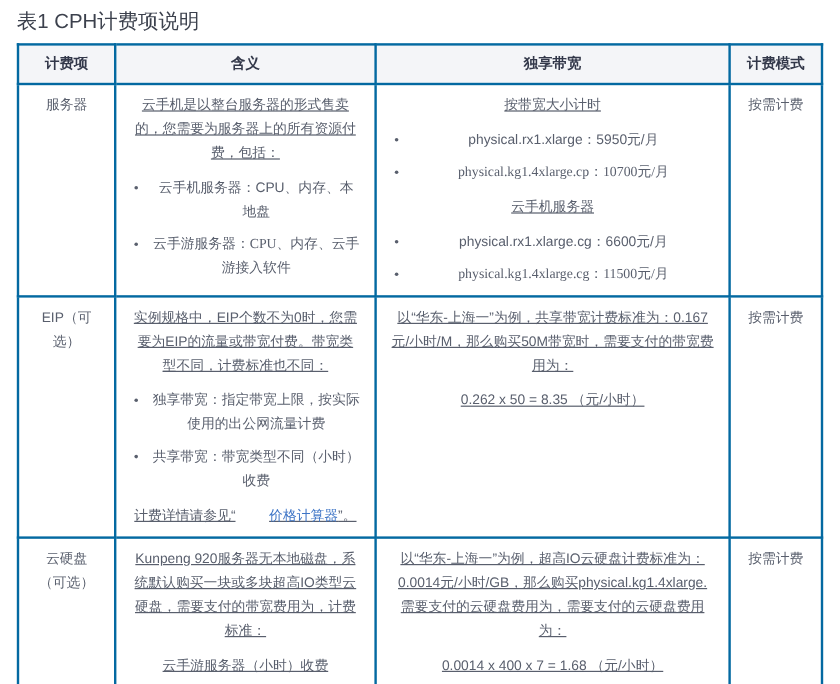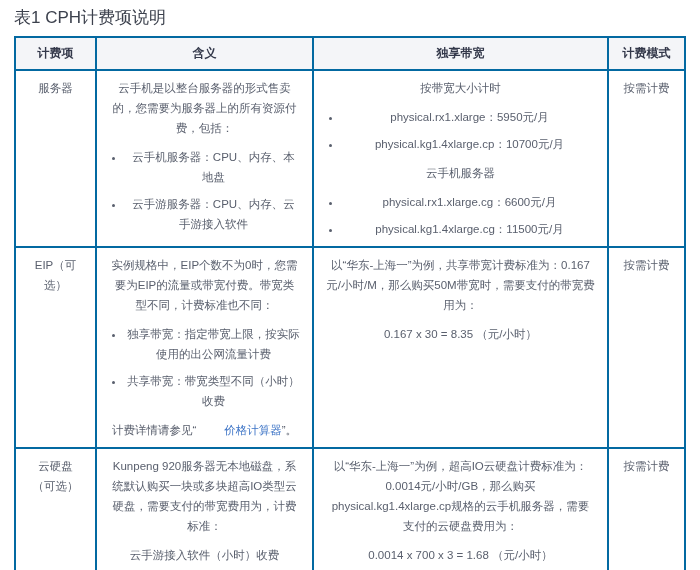--- a/index.html
+++ b/index.html
@@ -42,30 +42,30 @@
     color: #33384a;
     font-weight: bold;
     font-size: 12px;
     padding: 5px 12px;
     line-height: 21px;
   }
   tbody tr:nth-child(1) { height: 169px; margin-top: 24px; }
   tbody tr:nth-child(2) { height: 191px; }
   tbody tr:nth-child(3) { height: 129px; }
 
-  td p { margin: 0 0 9px 0; }
+  td p { margin: 0 0 9px 0; text-decoration: underline; }
   td p:last-child { margin-bottom: 0; }
   td ul {
     margin: 0 0 9px 0;
     padding-left: 16px;
     list-style-type: disc;
   }
   td ul:last-child { margin-bottom: 0; }
   td li { margin: 0 0 7px 0; padding-left: 2px; }
-  td li:last-child { margin-bottom: 0; }
+  td li:last-child { margin-bottom: 0; font-family: Liberation Serif, serif; }
 
   a.doc-link {
     color: #3d74c6;
     text-decoration: none;
     cursor: pointer;
     margin-left: 28px;
   }
 </style>
 </head>
 <body>
@@ -117,32 +117,32 @@
           <td>
             <p>实例规格中，EIP个数不为0时，您需要为EIP的流量或带宽付费。带宽类型不同，计费标准也不同：</p>
             <ul>
               <li>独享带宽：指定带宽上限，按实际使用的出公网流量计费</li>
               <li>共享带宽：带宽类型不同（小时）收费</li>
             </ul>
             <p><span>计费详情请参见“</span><a class="doc-link" href="#">价格计算器</a><span>”。</span></p>
           </td>
           <td>
             <p>以“华东-上海一”为例，共享带宽计费标准为：0.167元/小时/M，那么购买50M带宽时，需要支付的带宽费用为：</p>
-            <p>0.167 x 30 = 8.35 （元/小时）</p>
+            <p>0.262 x 50 = 8.35 （元/小时）</p>
           </td>
           <td>按需计费</td>
         </tr>
         <tr>
           <td>云硬盘（可选）</td>
           <td>
             <p>Kunpeng 920服务器无本地磁盘，系统默认购买一块或多块超高IO类型云硬盘，需要支付的带宽费用为，计费标准：</p>
-            <p>云手游接入软件（小时）收费</p>
+            <p>云手游服务器（小时）收费</p>
           </td>
           <td>
-            <p>以“华东-上海一”为例，超高IO云硬盘计费标准为：0.0014元/小时/GB，那么购买physical.kg1.4xlarge.cp规格的云手机服务器，需要支付的云硬盘费用为：</p>
-            <p>0.0014 x 700 x 3 = 1.68 （元/小时）</p>
+            <p>以“华东-上海一”为例，超高IO云硬盘计费标准为：0.0014元/小时/GB，那么购买physical.kg1.4xlarge.需要支付的云硬盘费用为，需要支付的云硬盘费用为：</p>
+            <p>0.0014 x 400 x 7 = 1.68 （元/小时）</p>
             <p>说明：400为云硬盘容量；3为云硬盘个数</p>
           </td>
           <td>按需计费</td>
         </tr>
       </tbody>
   </table>
 </div>
 
 </body></html>

